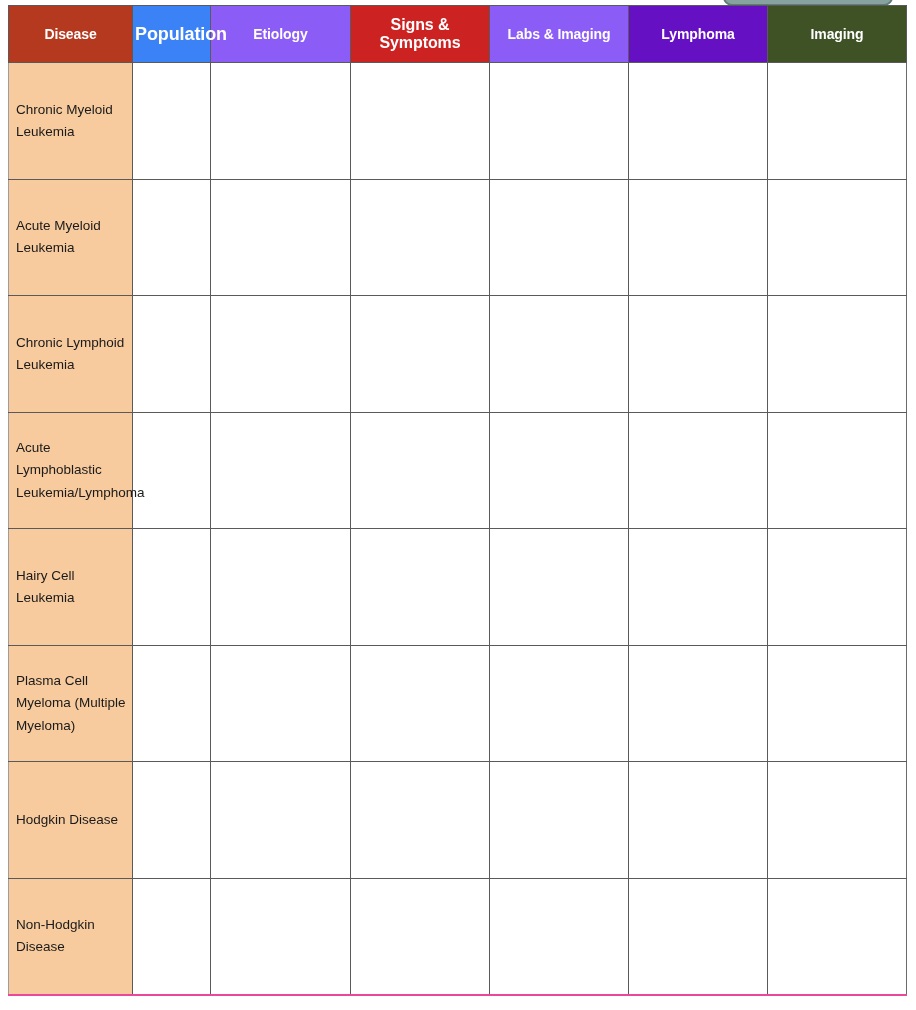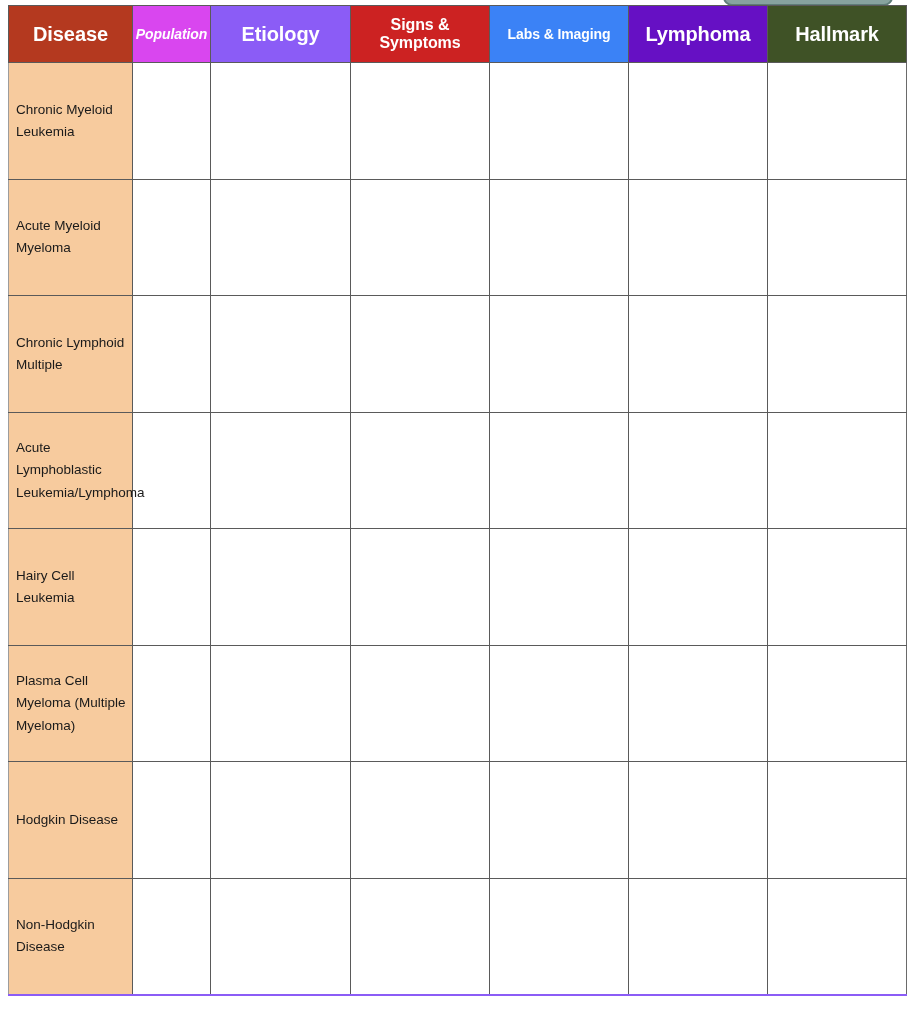--- a/index.html
+++ b/index.html
@@ -55,57 +55,57 @@
     padding: 0;
     margin: 0;
     border: 1px solid #5a5a5a;
     box-sizing: border-box;
   }
 
   
   thead th {
     height: 57px;
     color: #ffffff;
-    font-size: 20px;
+    font-size: 14px;
     font-weight: bold;
     text-align: center;
     vertical-align: middle;
     letter-spacing: -0.1px;
     border-color: #ffffff;
     border-top: none;
     border-bottom: 1px solid #7a7a7a;
   }
   thead th span { display: block; padding: 0 2px; }
 
   th.h-disease    { background: #b4391f; }
-  th.h-population { background: #d946ef; font-size: 14px; font-style: italic; }
+  th.h-population { background: #3b82f6; font-size: 18px; }
   th.h-etiology   { background: #8b5cf6; }
   th.h-signs      { background: #cc2222; font-size: 16px; }
-  th.h-labs       { background: #3b82f6; font-size: 14px; }
+  th.h-labs       { background: #8b5cf6; font-size: 14px; }
   th.h-treatment  { background: #6610c4; }
   th.h-hallmark   { background: #3f5226; border-right: none; }
 
   
   tbody td {
     height: 116px;
     background: #ffffff;
     border-color: #6a6a6a;
     vertical-align: middle;
   }
   tbody td.disease-cell {
     background: #f7cb9e;
     color: #1a1a1a;
     font-size: 13.5px;
     line-height: 1.65;
     text-align: left;
     padding: 0 6px 0 7px;
     border-left-color: #9d9d9d;
   }
   tbody tr td:last-child { border-right-color: #6a6a6a; }
-  tbody tr:last-child td { border-bottom: 2px solid #8b5cf6; }
+  tbody tr:last-child td { border-bottom: 2px solid #ec4899; }
 </style>
 </head>
 <body>
 
 <div id="page">
 
   <div id="top-widget"></div>
 
   <div id="table-wrap">
     <table class="grid">
@@ -133,46 +133,46 @@
           <th class="h-signs">
             <span>Signs &amp; Symptoms</span>
           </th>
           <th class="h-labs">
             <span>Labs &amp; Imaging</span>
           </th>
           <th class="h-treatment">
             <span>Lymphoma</span>
           </th>
           <th class="h-hallmark">
-            <span>Hallmark</span>
+            <span>Imaging</span>
           </th>
         </tr>
       </thead>
 
       <tbody id="table-body">
           <tr>
             <td class="disease-cell">Chronic Myeloid Leukemia</td>
             <td></td>
             <td></td>
             <td></td>
             <td></td>
             <td></td>
             <td></td>
           </tr>
           <tr>
-            <td class="disease-cell">Acute Myeloid Myeloma</td>
-            <td></td>
-            <td></td>
-            <td></td>
-            <td></td>
-            <td></td>
-            <td></td>
-          </tr>
-          <tr>
-            <td class="disease-cell">Chronic Lymphoid Multiple</td>
+            <td class="disease-cell">Acute Myeloid Leukemia</td>
+            <td></td>
+            <td></td>
+            <td></td>
+            <td></td>
+            <td></td>
+            <td></td>
+          </tr>
+          <tr>
+            <td class="disease-cell">Chronic Lymphoid Leukemia</td>
             <td></td>
             <td></td>
             <td></td>
             <td></td>
             <td></td>
             <td></td>
           </tr>
           <tr>
             <td class="disease-cell">Acute Lymphoblastic Leukemia/Lymphoma</td>
             <td></td>

